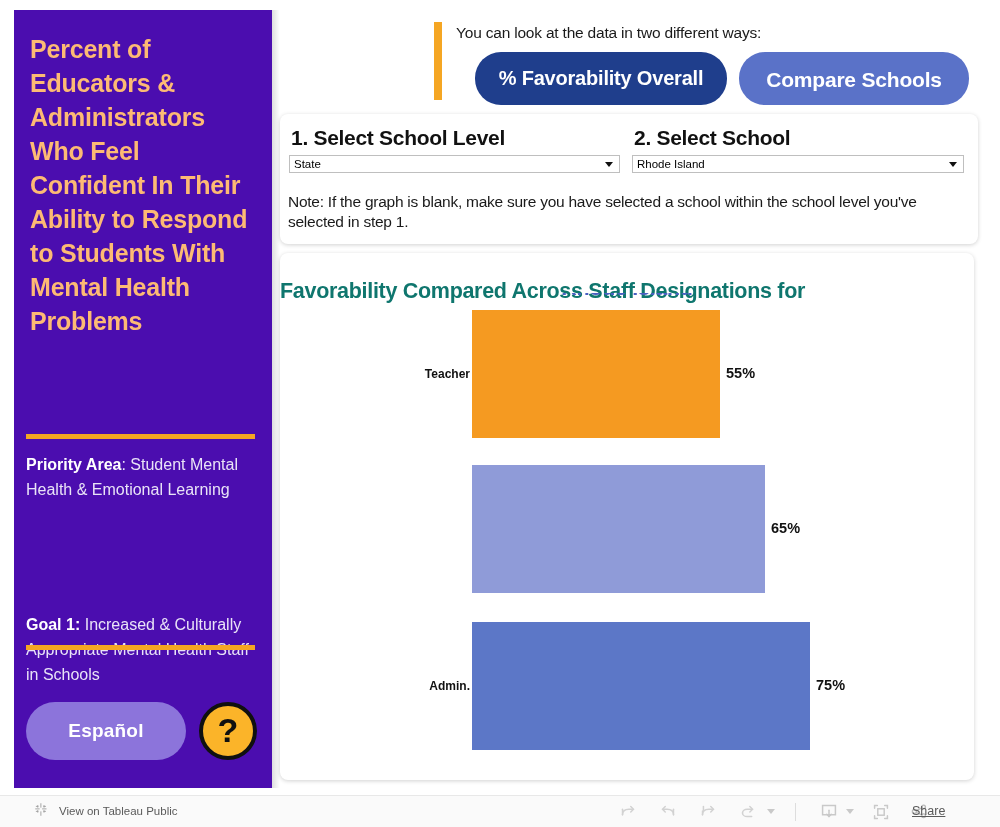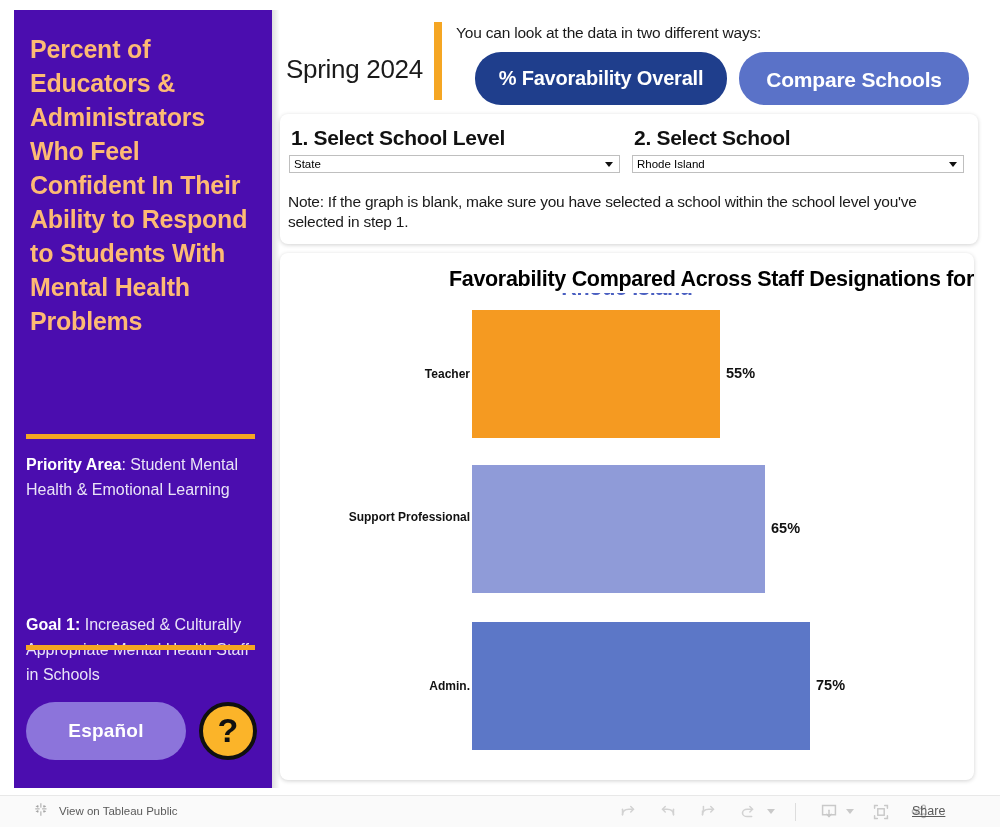--- a/index.html
+++ b/index.html
@@ -214,26 +214,26 @@
     position: absolute;
     left: 280px; top: 253px;
     width: 694px; height: 527px;
     background: #ffffff;
     border-radius: 8px;
     box-shadow: 0 1px 4px rgba(0,0,0,0.18);
     overflow: hidden;
   }
   #chart-title {
     position: absolute;
-    left: 0; top: 14px;
+    left: 0; top: 26px;
     width: 694px;
-    text-align: right;
+    text-align: left;
     font-size: 21.5px;
     font-weight: bold;
-    color: #000000;
+    color: #0f766e;
     letter-spacing: -0.3px;
   }
   
   #chart-subtitle-clip {
     position: absolute;
     left: 0; top: 40px;
     width: 694px;
     height: 6px;
     overflow: hidden;
     text-align: center;
@@ -350,21 +350,20 @@
   <div class="side-para" id="para-goal">
     <b>Goal 1:</b><span> Increased &amp; Culturally Appropriate Mental Health Staff in Schools</span>
   </div>
 
   <div class="gold-rule" id="rule-bottom"></div>
 
   <button id="espanol-btn">Español</button>
   <div id="help-btn">?</div>
 
   <div id="header">
-    <div id="spring-label">Spring 2024</div>
     <div id="header-divider"></div>
     <div id="header-note">You can look at the data in two different ways:</div>
     <button class="tab-btn" id="tab-fav">% Favorability Overall</button>
     <button class="tab-btn" id="tab-compare">Compare Schools</button>
   </div>
 
   <div id="filter-card">
     <div class="step-heading" id="step1-heading">1. Select School Level</div>
     <div class="step-heading" id="step2-heading">2. Select School</div>
 
@@ -386,21 +385,20 @@
     <div id="chart-subtitle-clip">
       <span id="chart-subtitle">Rhode Island</span>
     </div>
     <div id="plot">
         <div class="bar-row" style="top: 2px; height: 128px;">
           <div class="bar-label" style="top: 52.5px;">Teacher</div>
           <div class="bar-rect" style="width: 248px; height: 128px; top: 0px; background: rgb(245, 154, 33);"></div>
           <div class="bar-value" style="left: 446px; top: 55px;">55%</div>
         </div>
         <div class="bar-row" style="top: 157px; height: 128px;">
-          <div class="bar-label" style="top: 41px;">Support Professional</div>
           <div class="bar-rect" style="width: 293px; height: 128px; top: 0px; background: rgb(143, 155, 216);"></div>
           <div class="bar-value" style="left: 491px; top: 55px;">65%</div>
         </div>
         <div class="bar-row" style="top: 314px; height: 128px;">
           <div class="bar-label" style="top: 52.5px;">Admin.</div>
           <div class="bar-rect" style="width: 338px; height: 128px; top: 0px; background: rgb(92, 119, 199);"></div>
           <div class="bar-value" style="left: 536px; top: 55px;">75%</div>
         </div>
       </div>
   </div>

